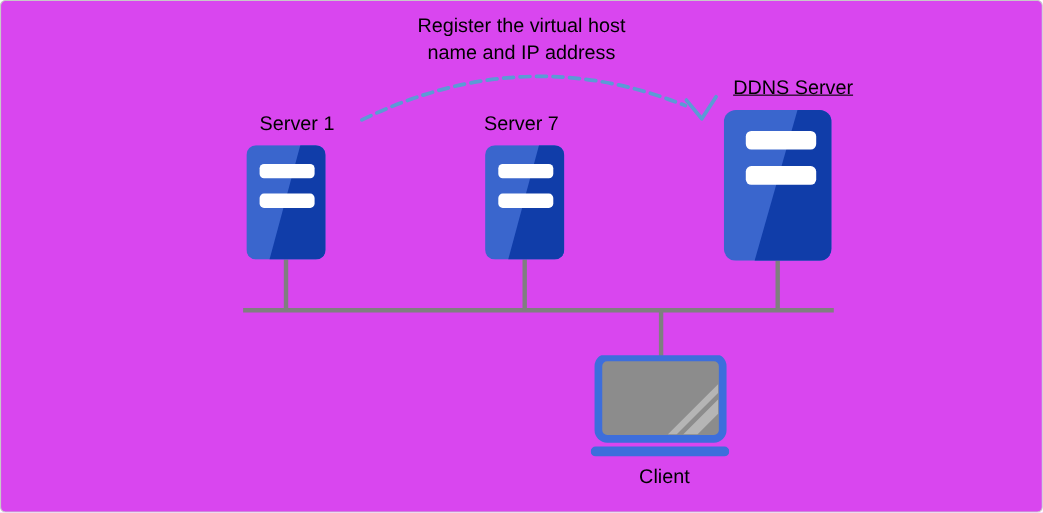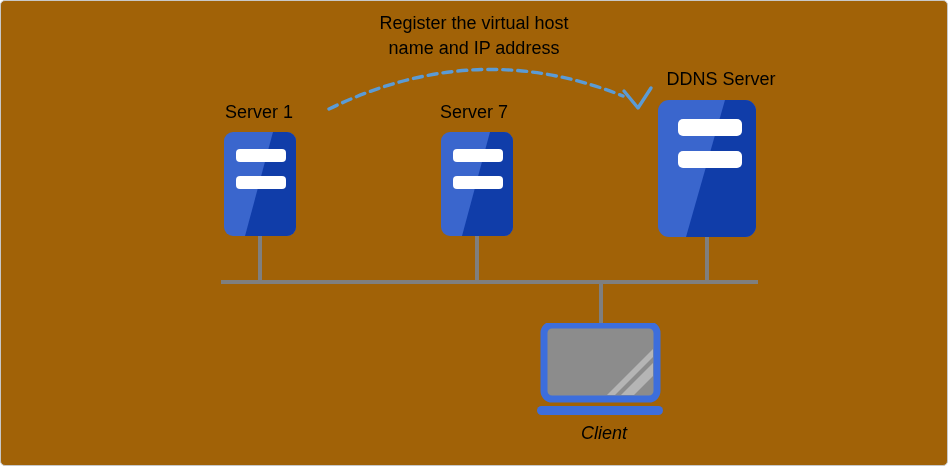--- a/index.html
+++ b/index.html
@@ -7,21 +7,21 @@
     padding: 0;
     background: #ffffff;
     font-family: "Liberation Sans", sans-serif;
   }
   .canvas {
     position: relative;
     width: 946px;
     height: 464px;
     border: 1px solid #c8c8c8;
     border-radius: 5px;
-    background: #a16207;
+    background: #d946ef;
     overflow: hidden;
   }
   .overlay-svg {
     position: absolute;
     left: 0;
     top: 0;
     width: 948px;
     height: 466px;
     pointer-events: none;
   }
@@ -39,24 +39,24 @@
   .node {
     position: absolute;
   }
   .node-label {
     position: absolute;
     transform: translateX(-50%);
     white-space: nowrap;
     font-size: 18px;
     color: #000000;
   }
-  .label-server1 { left: 258px; top: 101px; text-align: right; }
+  .label-server1 { left: 269px; top: 101px; text-align: right; }
   .label-server2 { left: 473px; top: 101px; }
-  .label-ddns    { left: 720px; top: 68px;  }
-  .label-client  { left: 603px; top: 422px; font-style: italic; }
+  .label-ddns    { left: 720px; top: 68px; text-decoration: underline;  }
+  .label-client  { left: 603px; top: 422px; }
   .icon-server1 { left: 223px; top: 131px; width: 72px;  height: 104px; }
   .icon-server2 { left: 440px; top: 131px; width: 72px;  height: 104px; }
   .icon-ddns    { left: 657px; top: 99px;  width: 98px;  height: 137px; }
   .icon-client  { left: 536px; top: 322px; width: 126px; height: 92px;  }
 </style>
 </head>
 <body>
 
 <div class="canvas">
 

